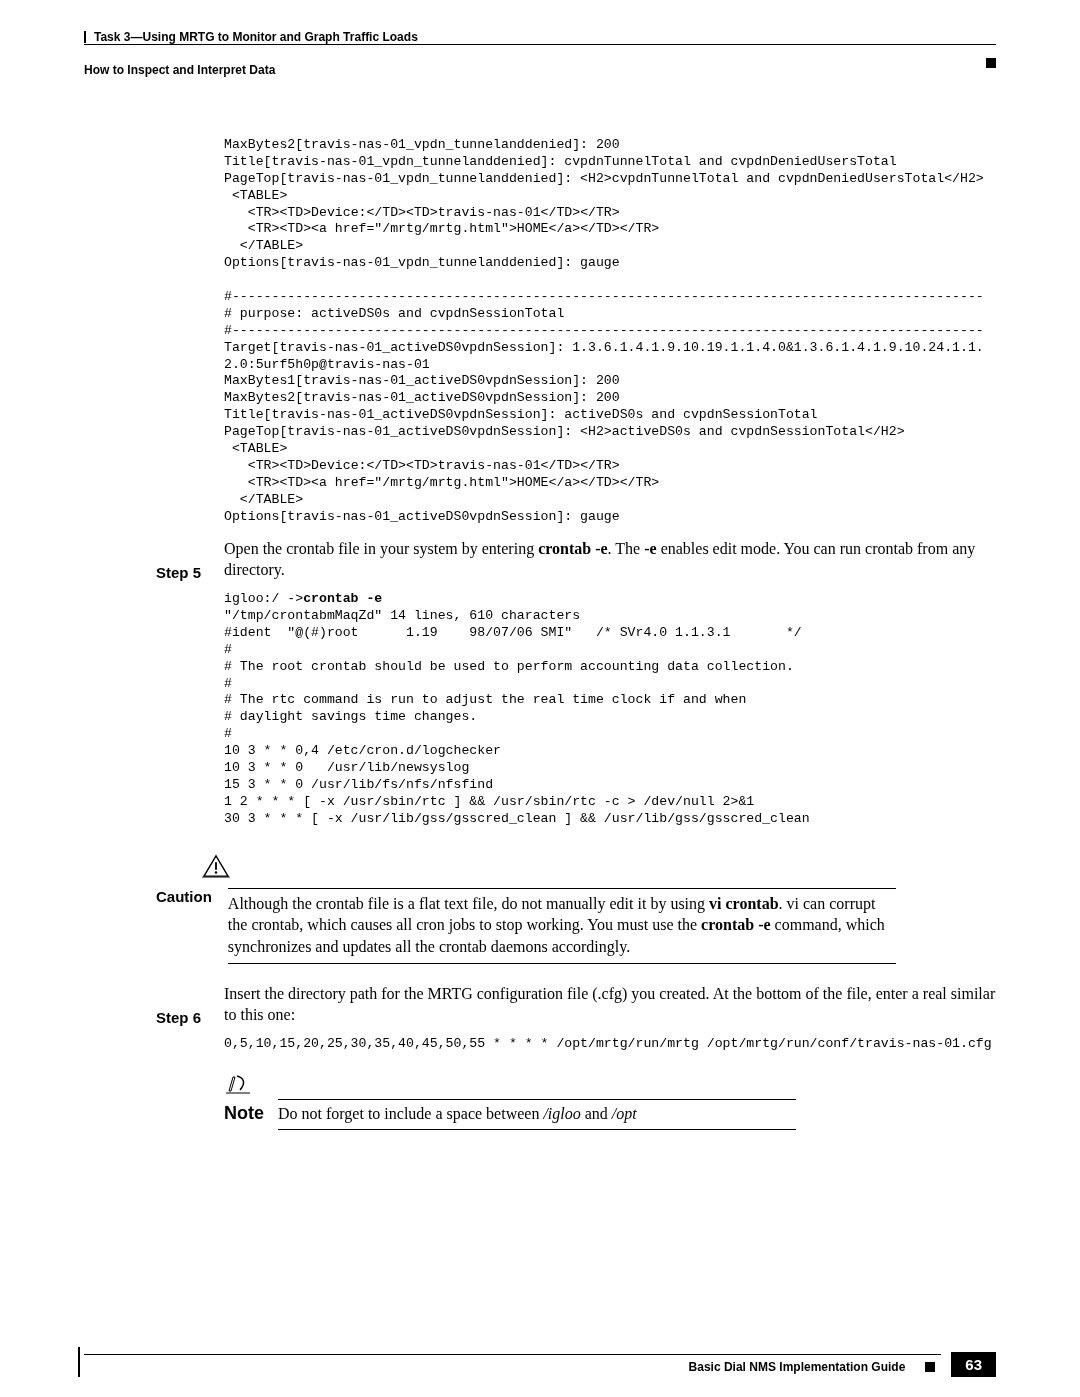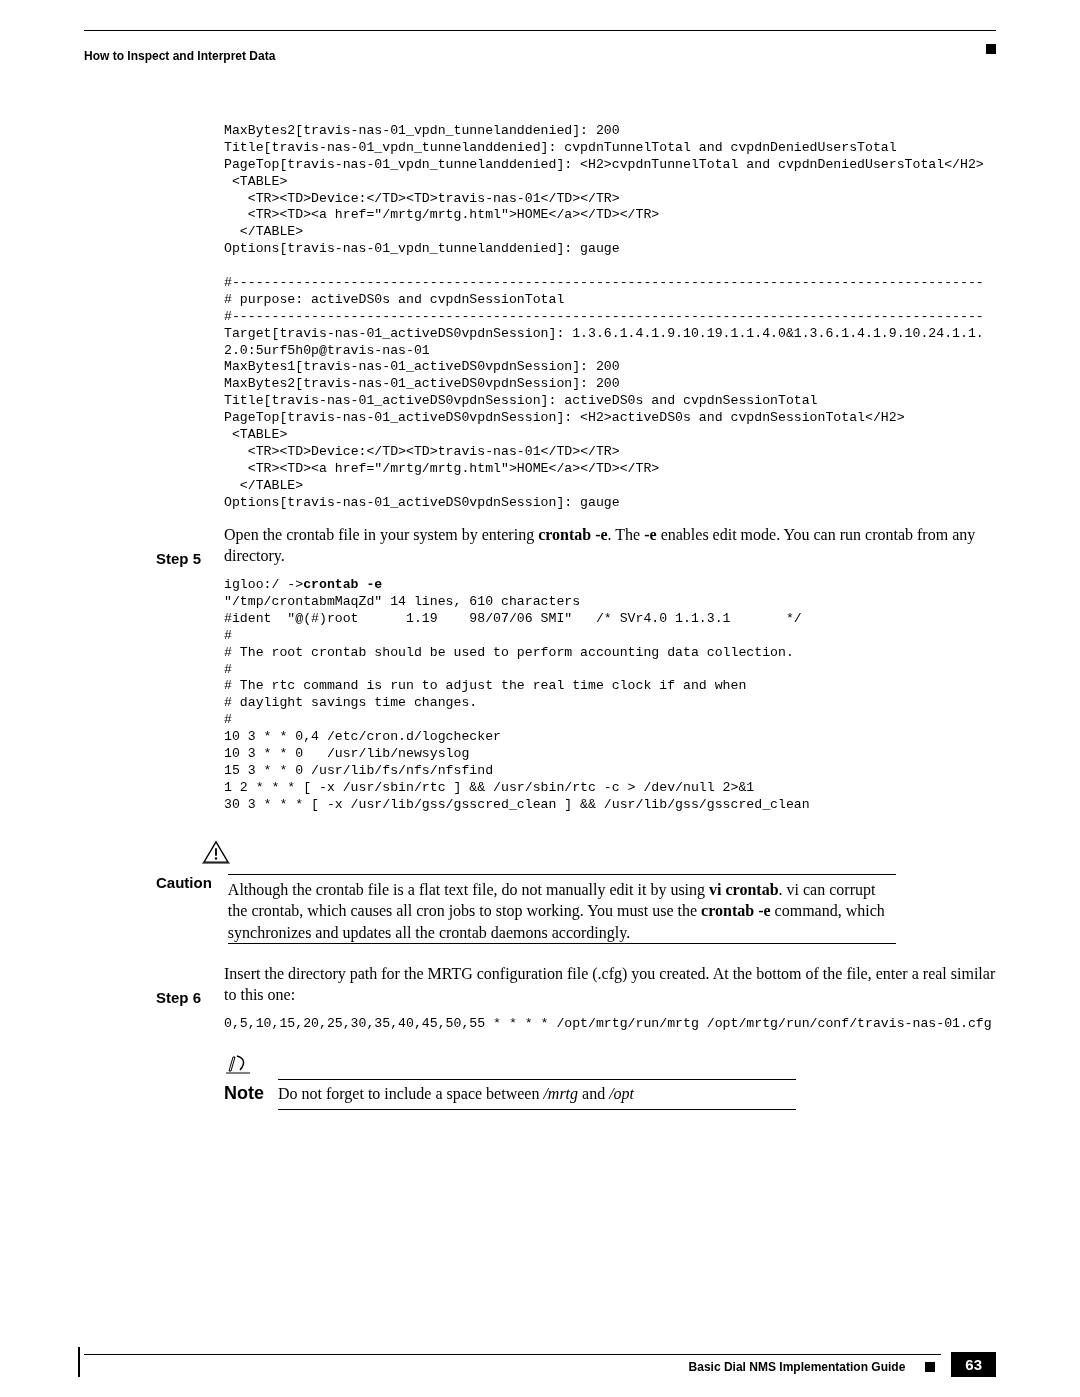--- a/index.html
+++ b/index.html
@@ -97,20 +97,21 @@
     font-weight: bold;
     font-size: 15px;
     flex: 0 0 52px;
   }
   .caution-text {
     font-size: 16px;
     line-height: 1.35;
     border-top: 1px solid #000;
     border-bottom: 1px solid #000;
     padding-top: 4px;
+    padding-bottom: 6px;
     flex: 1;
     margin-right: 100px;
   }
   .note-block {
     margin-top: 20px;
   }
   .note-icon-row {
     margin-left: 2px;
   }
   .note-row {
@@ -188,20 +189,24 @@
   .italic {
     font-style: italic;
   }
 </style>
 </head>
 <body>
 
 <div class="page">
 
   <div class="header-bar">
+    <div style="display:flex; align-items:center; gap:8px;">
+      <div style="width:2px; height:12px; background:#000;"></div>
+      <span class="header-top">Task 3—Using MRTG to Monitor and Graph Traffic Loads</span>
+    </div>
     <div class="header-line"></div>
     <div class="header-sub-wrap">
       <span class="header-sub">How to Inspect and Interpret Data</span>
       <div class="small-box"></div>
     </div>
   </div>
 
   <div class="body-wrap">
 
     <pre class="code">MaxBytes2[travis-nas-01_vpdn_tunnelanddenied]: 200
@@ -277,21 +282,21 @@
       <div class="note-icon-row">
         <svg width="24" height="22" viewBox="0 0 24 22">
           <path d="M3 18 L7 4 L9 4 L5 18 Z" fill="none" stroke="#000" stroke-width="1"></path>
           <path d="M11 3 C18 5 20 10 14 17" fill="none" stroke="#000" stroke-width="1.5"></path>
           <line x1="0" y1="20" x2="24" y2="20" stroke="#000" stroke-width="1"></line>
         </svg>
       </div>
       <div class="note-row">
         <div class="note-label">Note</div>
         <div class="note-text">
-          <span>Do not forget to include a space between </span><span class="italic">/mrtg</span><span> and </span><span class="italic">/opt</span>
+          <span>Do not forget to include a space between </span><span class="italic">/igloo</span><span> and </span><span class="italic">/opt</span>
         </div>
       </div>
     </div>
 
   </div>
 
   <div class="footer">
     <div class="footer-row">
       <div class="footer-left-bar"></div>
       <div style="flex:1; display:flex; justify-content:flex-end; align-items:center; gap:10px;">

